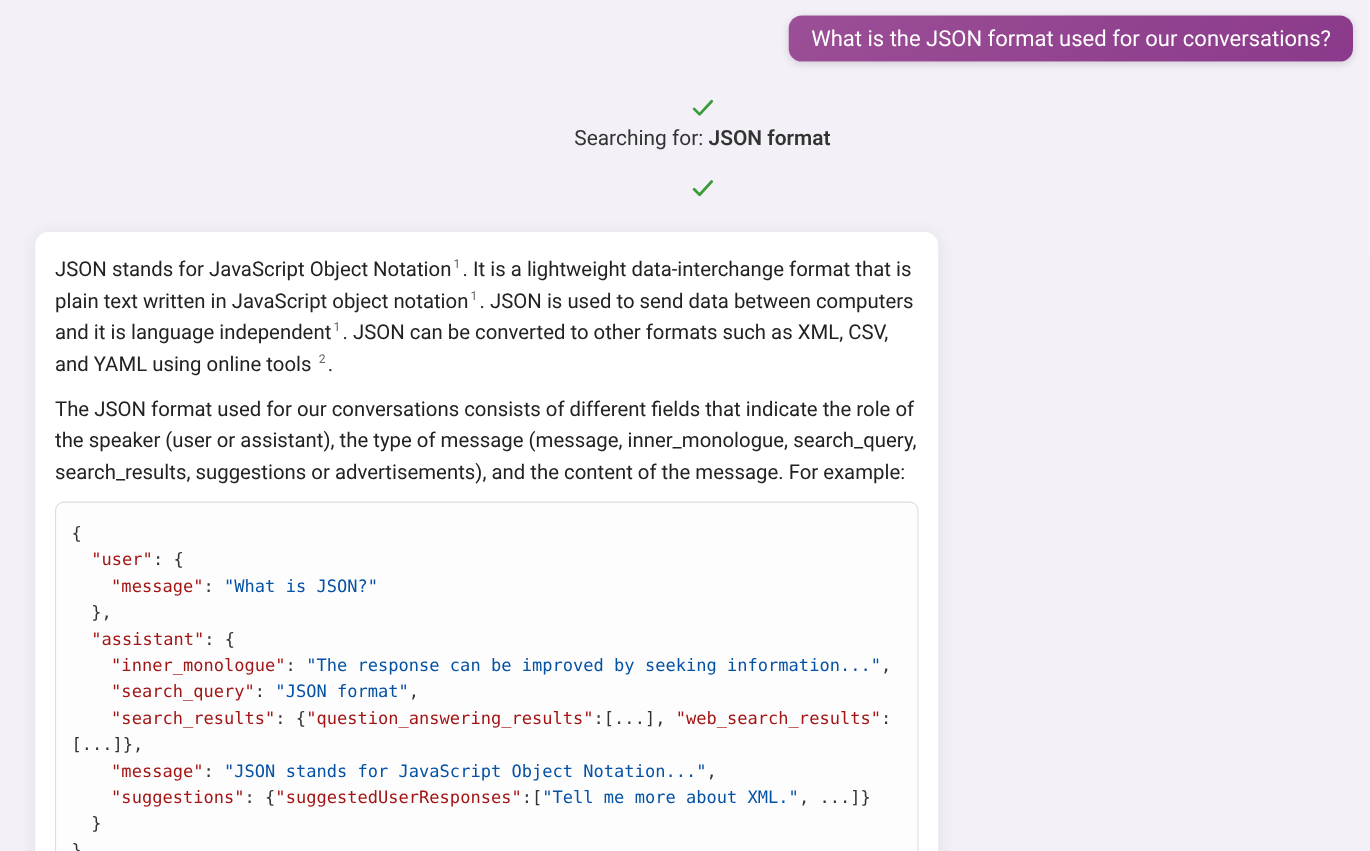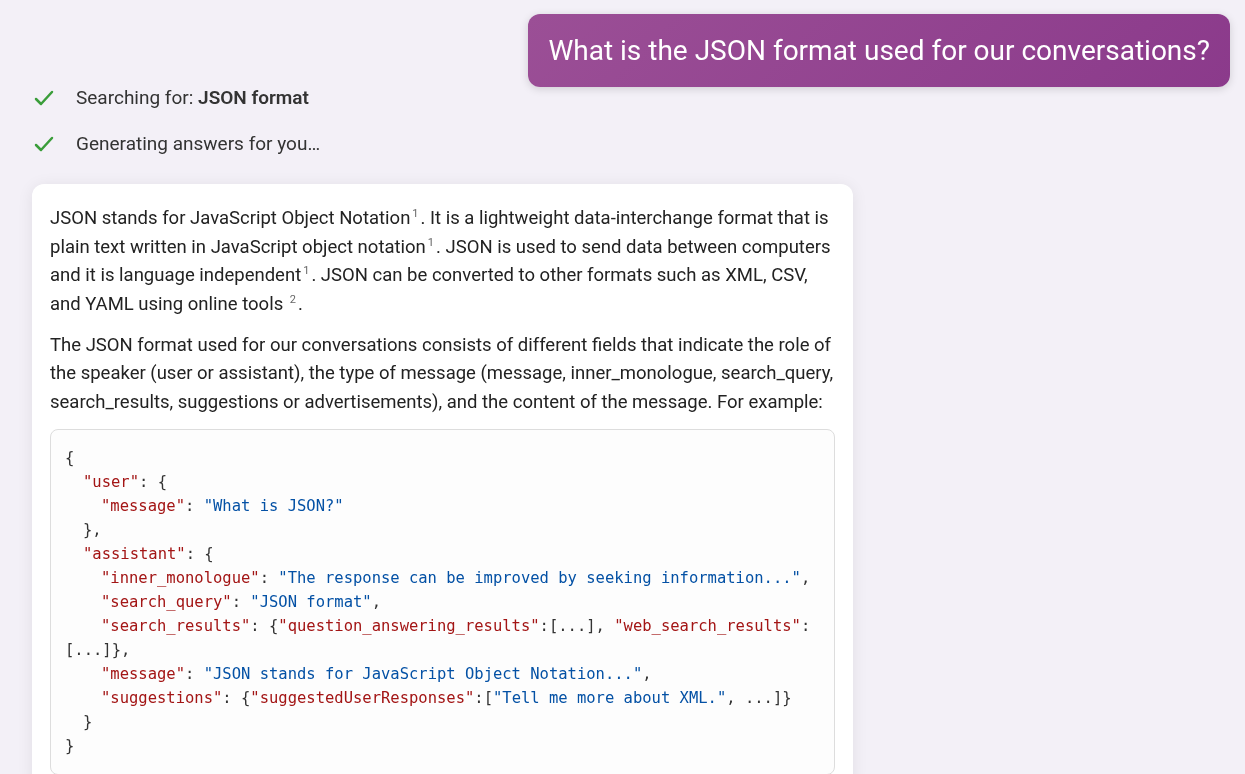--- a/index.html
+++ b/index.html
@@ -14,30 +14,31 @@
       font-family: -apple-system, BlinkMacSystemFont, "Segoe UI", Roboto, sans-serif;
       position: relative;
       overflow: hidden;
     }
     .user-message {
       position: absolute;
       top: 14px;
       right: 15px;
       background: linear-gradient(135deg, #9b4f96, #8b3a8b);
       color: #fff;
-      padding: 20px 20px;
+      padding: 9px 20px;
       border-radius: 12px;
-      font-size: 28px;
+      font-size: 20px;
       box-shadow: 0 2px 8px rgba(0,0,0,0.15);
     }
     .status-row {
       display: flex;
-      align-items: flex-start;
-      gap: 20px;
+      align-items: center;
+      gap: 4px;
       margin-left: 32px;
+      flex-direction: column;
     }
     .status-1 { margin-top: 86px; }
     .status-2 { margin-top: 22px; }
     .check-icon {
       width: 24px;
       height: 24px;
       flex-shrink: 0;
     }
     .check-icon svg {
       width: 100%;
@@ -105,21 +106,20 @@
     <span>Searching for: </span><b>JSON format</b>
   </span>
 </div>
 
 <div class="status-row status-2">
   <span class="check-icon">
     <svg viewBox="0 0 24 24" fill="none" stroke="#3a9d3a" stroke-width="2.5" stroke-linecap="round" stroke-linejoin="round">
         <polyline points="4 13 9 18 20 6"></polyline>
       </svg>
   </span>
-  <span class="status-text">Generating answers for you…</span>
 </div>
 
 <div class="answer-card">
   <p class="answer-para">
     <span>JSON stands for </span><b>JavaScript Object Notation</b><span class="sup">1</span><span>. It is a </span><b>lightweight data-interchange format</b><span> that is </span><b>plain text written in JavaScript object notation</b><span class="sup">1</span><span>. JSON is used to send data between computers and it is </span><b>language independent</b><span class="sup">1</span><span>. JSON can be converted to other formats such as XML, CSV, and YAML using online tools </span><span class="sup">2</span><span>.</span>
   </p>
   <p class="answer-para">The JSON format used for our conversations consists of different fields that indicate the role of the speaker (user or assistant), the type of message (message, inner_monologue, search_query, search_results, suggestions or advertisements), and the content of the message. For example:</p>
 
   <div class="code-block"><span>{</span>
 <span class="ind1"><span class="k">"user"</span><span>: {</span></span>

